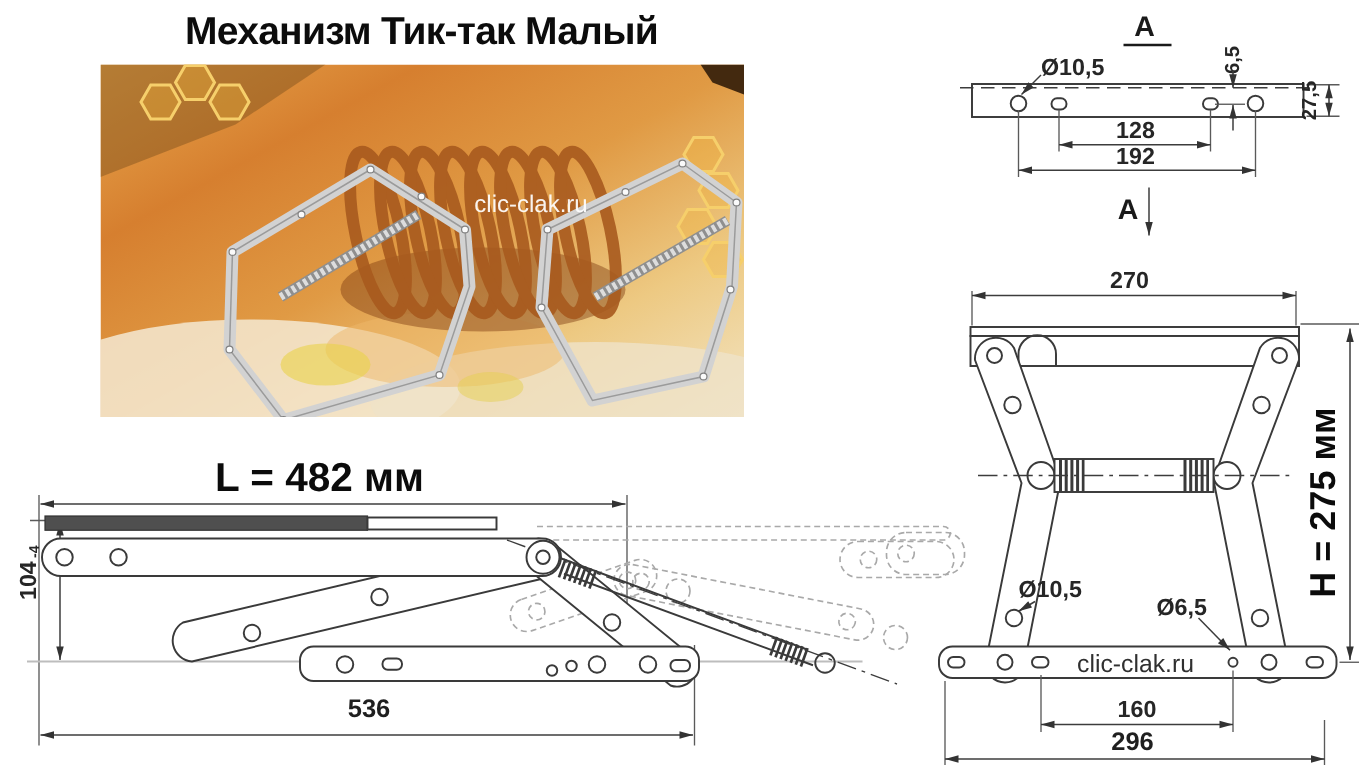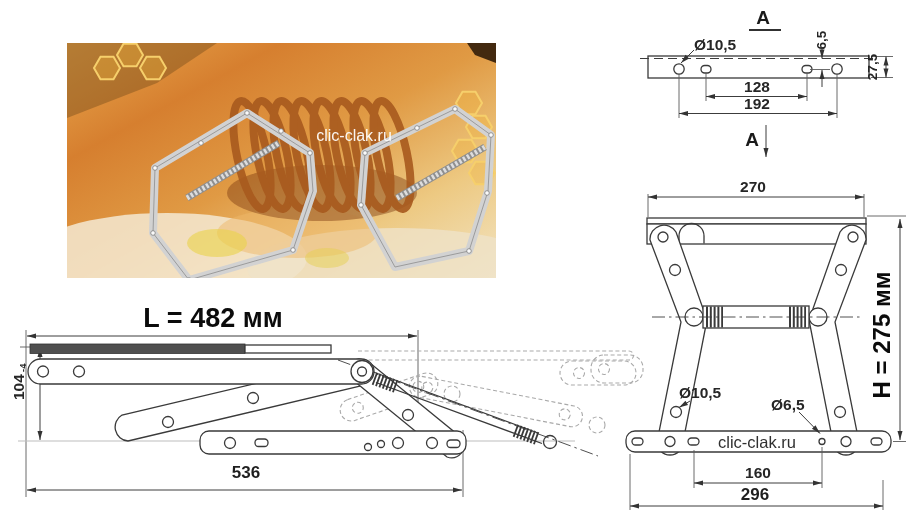--- a/index.html
+++ b/index.html
@@ -28,20 +28,21 @@
   .sec{font-size:19px;font-weight:bold;fill:#1a1a1a;}
   .wm{font-size:16.5px;fill:#303030;}
   .tol{font-size:9.5px;font-weight:bold;fill:#262626;}
   .pwm{font-size:16px;fill:#ffffff;opacity:0.93;}
 </style>
 </head>
 <body>
 
 <div class="page">
 
+  <div class="title">Механизм Тик-так Малый</div>
 
   <div class="photo">
     <svg width="429" height="235" viewBox="0 0 429 235">
       <defs>
         <linearGradient id="pbg" x1="0" y1="0" x2="1" y2="1">
           <stop offset="0" stop-color="#e8a84e"></stop>
             <stop offset="0.25" stop-color="#d67f2f"></stop>
           <stop offset="0.5" stop-color="#e09a44"></stop>
             <stop offset="0.75" stop-color="#edc982"></stop>
           <stop offset="1" stop-color="#f2e4c2"></stop>

